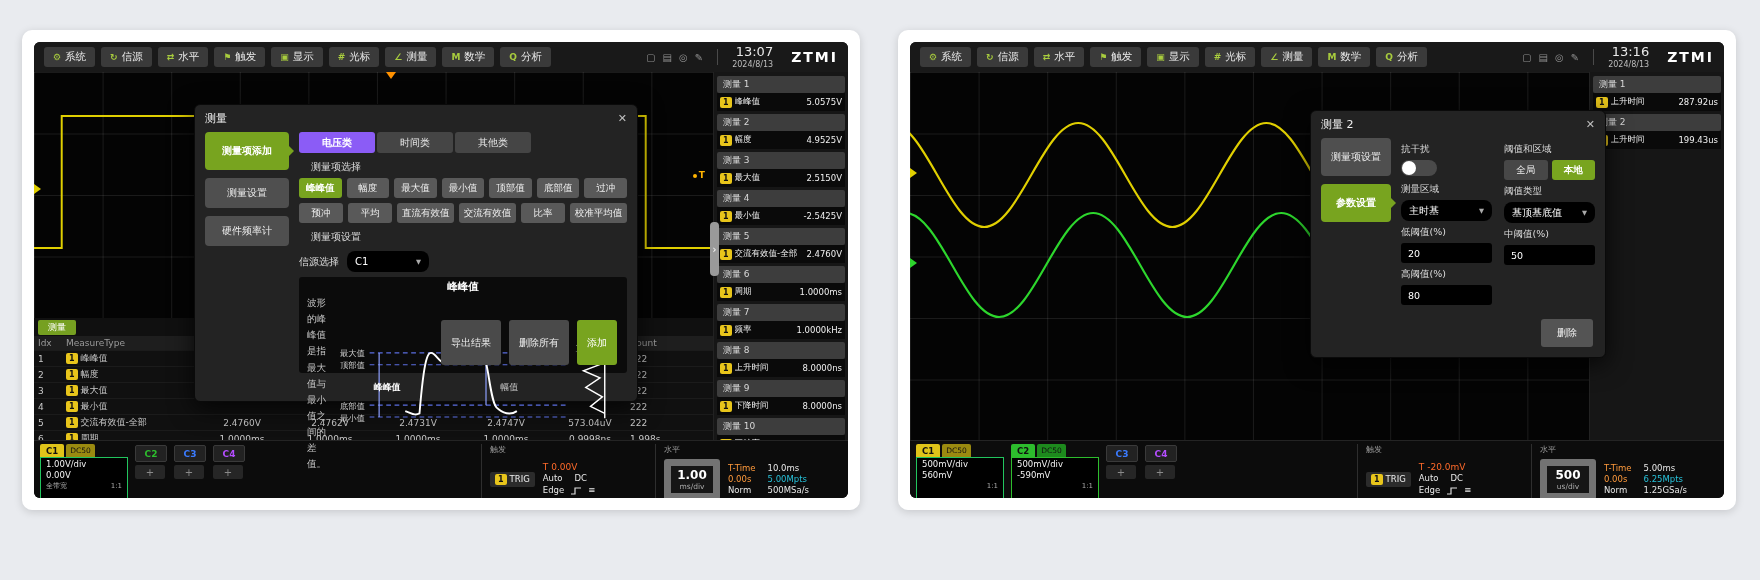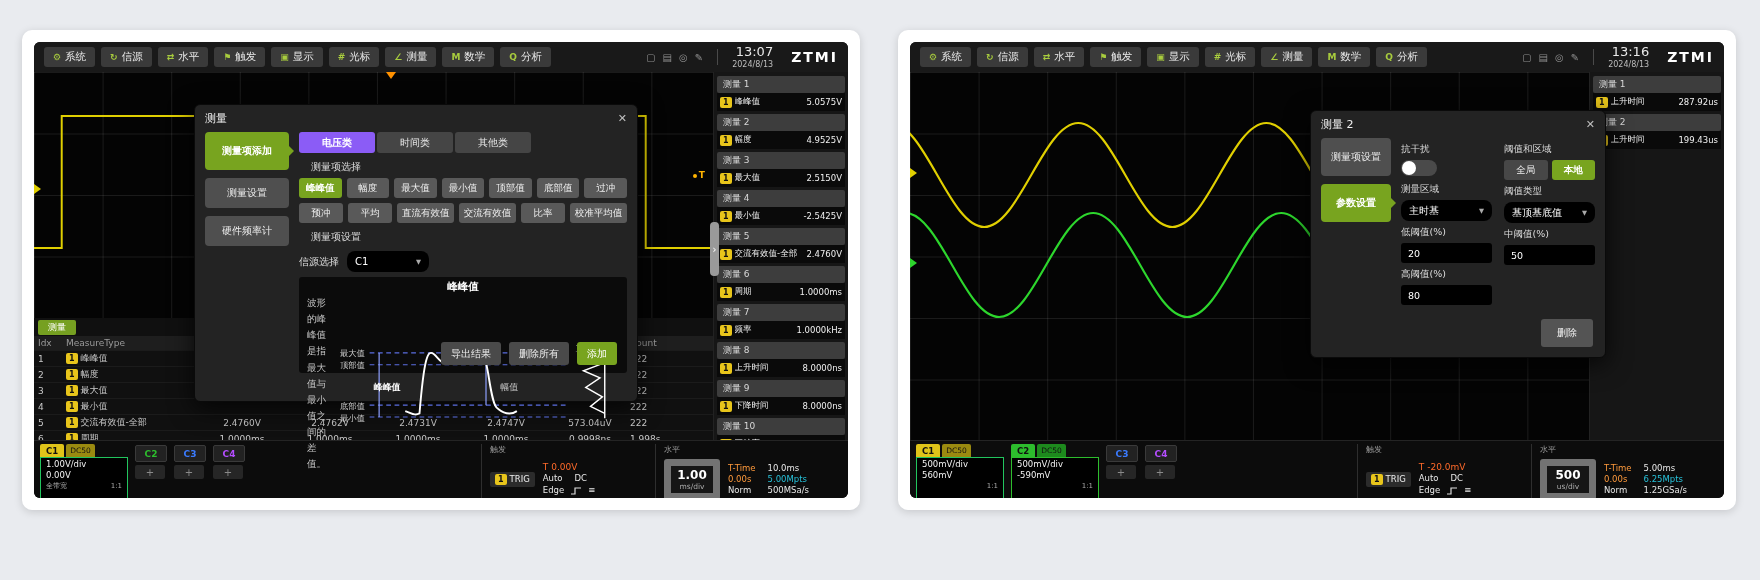--- a/index.html
+++ b/index.html
@@ -105,21 +105,21 @@
   .dib.wide{flex:1.35}
   .dib.sel{background:#78a41f;color:#fff;font-weight:bold}
   .srcrow{display:flex;align-items:center;gap:8px;font-size:10px;color:#ddd;margin:7px 0 5px}
   .dselect{background:#000;border-radius:8px;height:21px;display:flex;align-items:center;justify-content:space-between;padding:0 8px;font-size:10px;color:#fff;min-width:66px}
   .dsel-arrow{font-size:6.5px;color:#aaa;margin-left:10px}
   .descbox{background:#0b0b0b;border-radius:3px;margin-top:2px;padding:3px 8px;height:96px;box-sizing:border-box}
   .desc-title{text-align:center;font-size:10.5px;color:#fff;font-weight:bold;margin-bottom:1px}
   .desc-flex{display:flex;gap:8px}
   .desc-text{flex:1;font-size:9.5px;color:#c6c6c6;line-height:1.7}
   .dfooter{position:absolute;right:10px;bottom:8px;display:flex;gap:8px}
-  .dfbtn{height:21px;padding:1px 10px;background:#4a4a4a;color:#ececec;font-size:10px;border-radius:3px;display:flex;align-items:center}
+  .dfbtn{height:21px;padding:12px 10px;background:#4a4a4a;color:#ececec;font-size:10px;border-radius:3px;display:flex;align-items:center}
   .dfbtn.green{background:#78a41f;color:#fff}
   
   .pcols{flex:1;display:flex;gap:12px}
   .pcol{flex:1;display:flex;flex-direction:column}
   .plbl{font-size:9.5px;color:#dcdcdc;margin:5px 0 4px}
   .toggle{width:36px;height:16px;background:#4a4a4a;border-radius:9px;position:relative;margin-bottom:2px}
   .knob{position:absolute;left:1px;top:1px;width:14px;height:14px;background:#fff;border-radius:50%}
   .pinput{background:#000;border-radius:3px;height:20px;display:flex;align-items:center;padding:0 7px;font-size:9.5px;color:#fff}
   .glrow{display:flex;gap:4px}
   .glb{flex:1;height:20px;background:#474747;color:#eee;font-size:9.5px;display:flex;align-items:center;justify-content:center;border-radius:3px}

